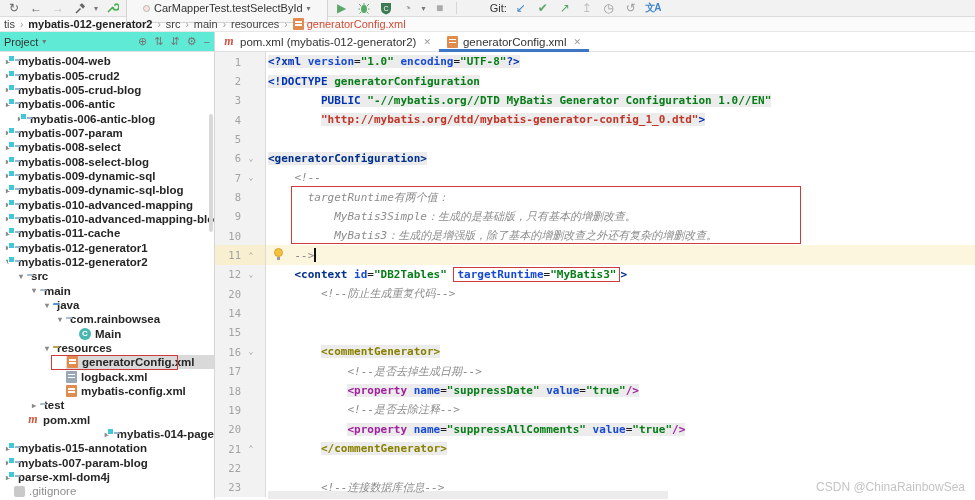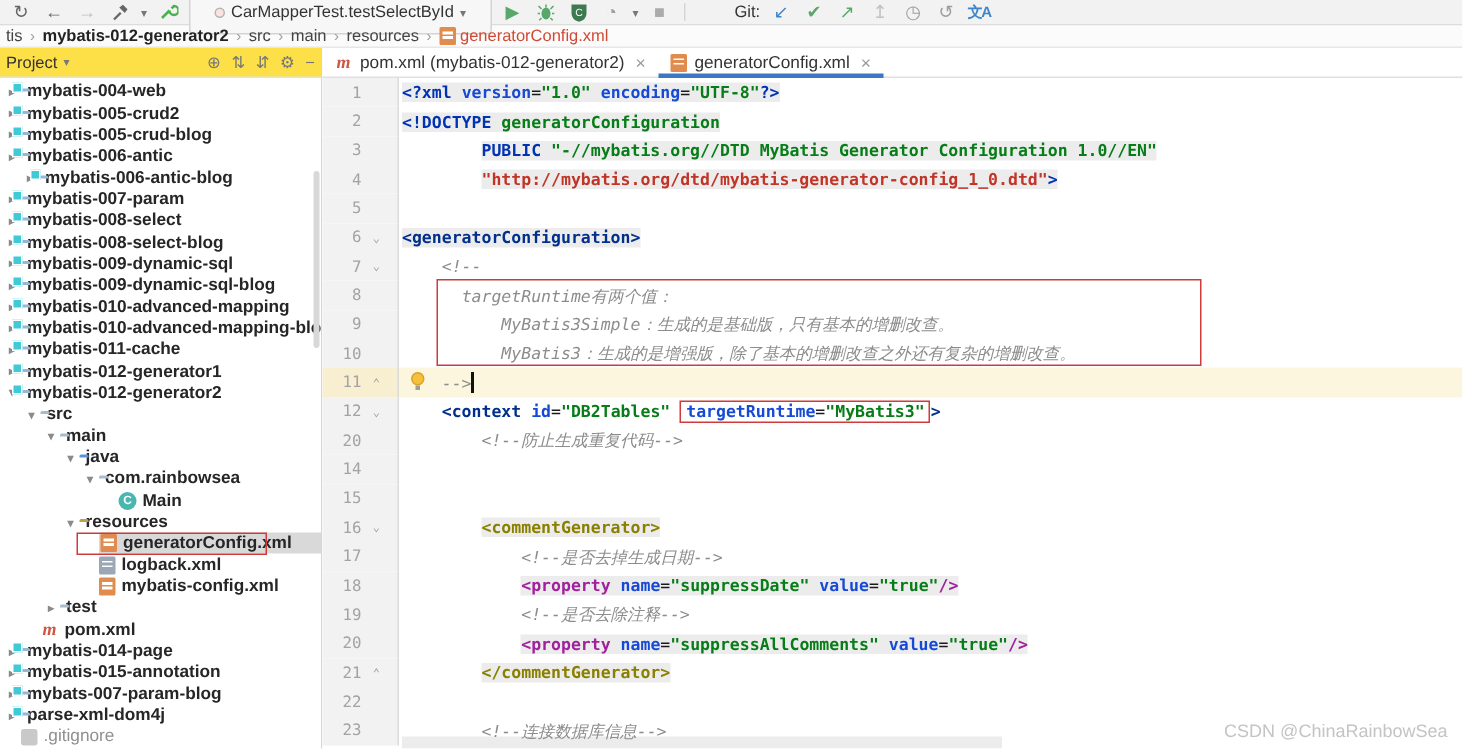--- a/index.html
+++ b/index.html
@@ -29,21 +29,21 @@
   .bc-item { cursor:default; }
   .bc-bold { font-weight:bold; color:#222; }
   .bc-cur { color:#cf4a34; display:inline-flex; align-items:center; gap:3px; }
 
   
   .main { display:flex; height:467px; }
   .left { width:215px; border-right:1px solid #d6d6d6; display:flex; flex-direction:column; background:#fff; }
   .right { flex:1; display:flex; flex-direction:column; background:#fff; min-width:0; }
 
   
-  .pp-head { height:20px; background:#fde047; border-bottom:1px solid #e2e2e2;
+  .pp-head { height:20px; background:#5eead4; border-bottom:1px solid #e2e2e2;
     display:flex; align-items:center; padding:0 4px; font-size:11px; color:#333; }
   .pp-title { display:flex; align-items:center; gap:4px; }
   .pp-icons { margin-left:auto; display:flex; align-items:center; gap:7px; color:#777; font-size:11px; }
   .tree { position:relative; flex:1; overflow:hidden; padding-top:2px; }
   .trow { height:14.35px; display:flex; align-items:center; font-size:11.5px; color:#262626;
     font-weight:600; white-space:nowrap; cursor:default; }
   .trow .chev { width:12px; text-align:center; color:#8a8a8a; font-size:8px; flex:none; }
   .trow .lbl { margin-left:4px; }
   .trow.muted .lbl { color:#8f8f8f; font-weight:400; }
   .selwrap { display:inline-flex; align-items:center; background:#d9d9d9; padding:0 26px 0 1px; height:14px; }
@@ -318,21 +318,21 @@
           <div class="trow" style="padding-left: 28px;">
             <span class="chev">▸</span>
             <span class="ti ic-dir"><span class="fold-b"></span></span>
             <span class="lbl">test</span>
           </div>
           <div class="trow" style="padding-left: 15px;">
             <span class="chev"></span>
             <span class="ti ic-mvn">m</span>
             <span class="lbl">pom.xml</span>
           </div>
-          <div class="trow" style="padding-left: 2px;">
+          <div class="trow" style="padding-left: 2px; justify-content: flex-end;">
             <span class="chev">▸</span>
             <span class="ti ic-mod"><span class="fold-b"></span></span>
             <span class="lbl">mybatis-014-page</span>
           </div>
           <div class="trow" style="padding-left: 2px;">
             <span class="chev">▸</span>
             <span class="ti ic-mod"><span class="fold-b"></span></span>
             <span class="lbl">mybatis-015-annotation</span>
           </div>
           <div class="trow" style="padding-left: 2px;">

